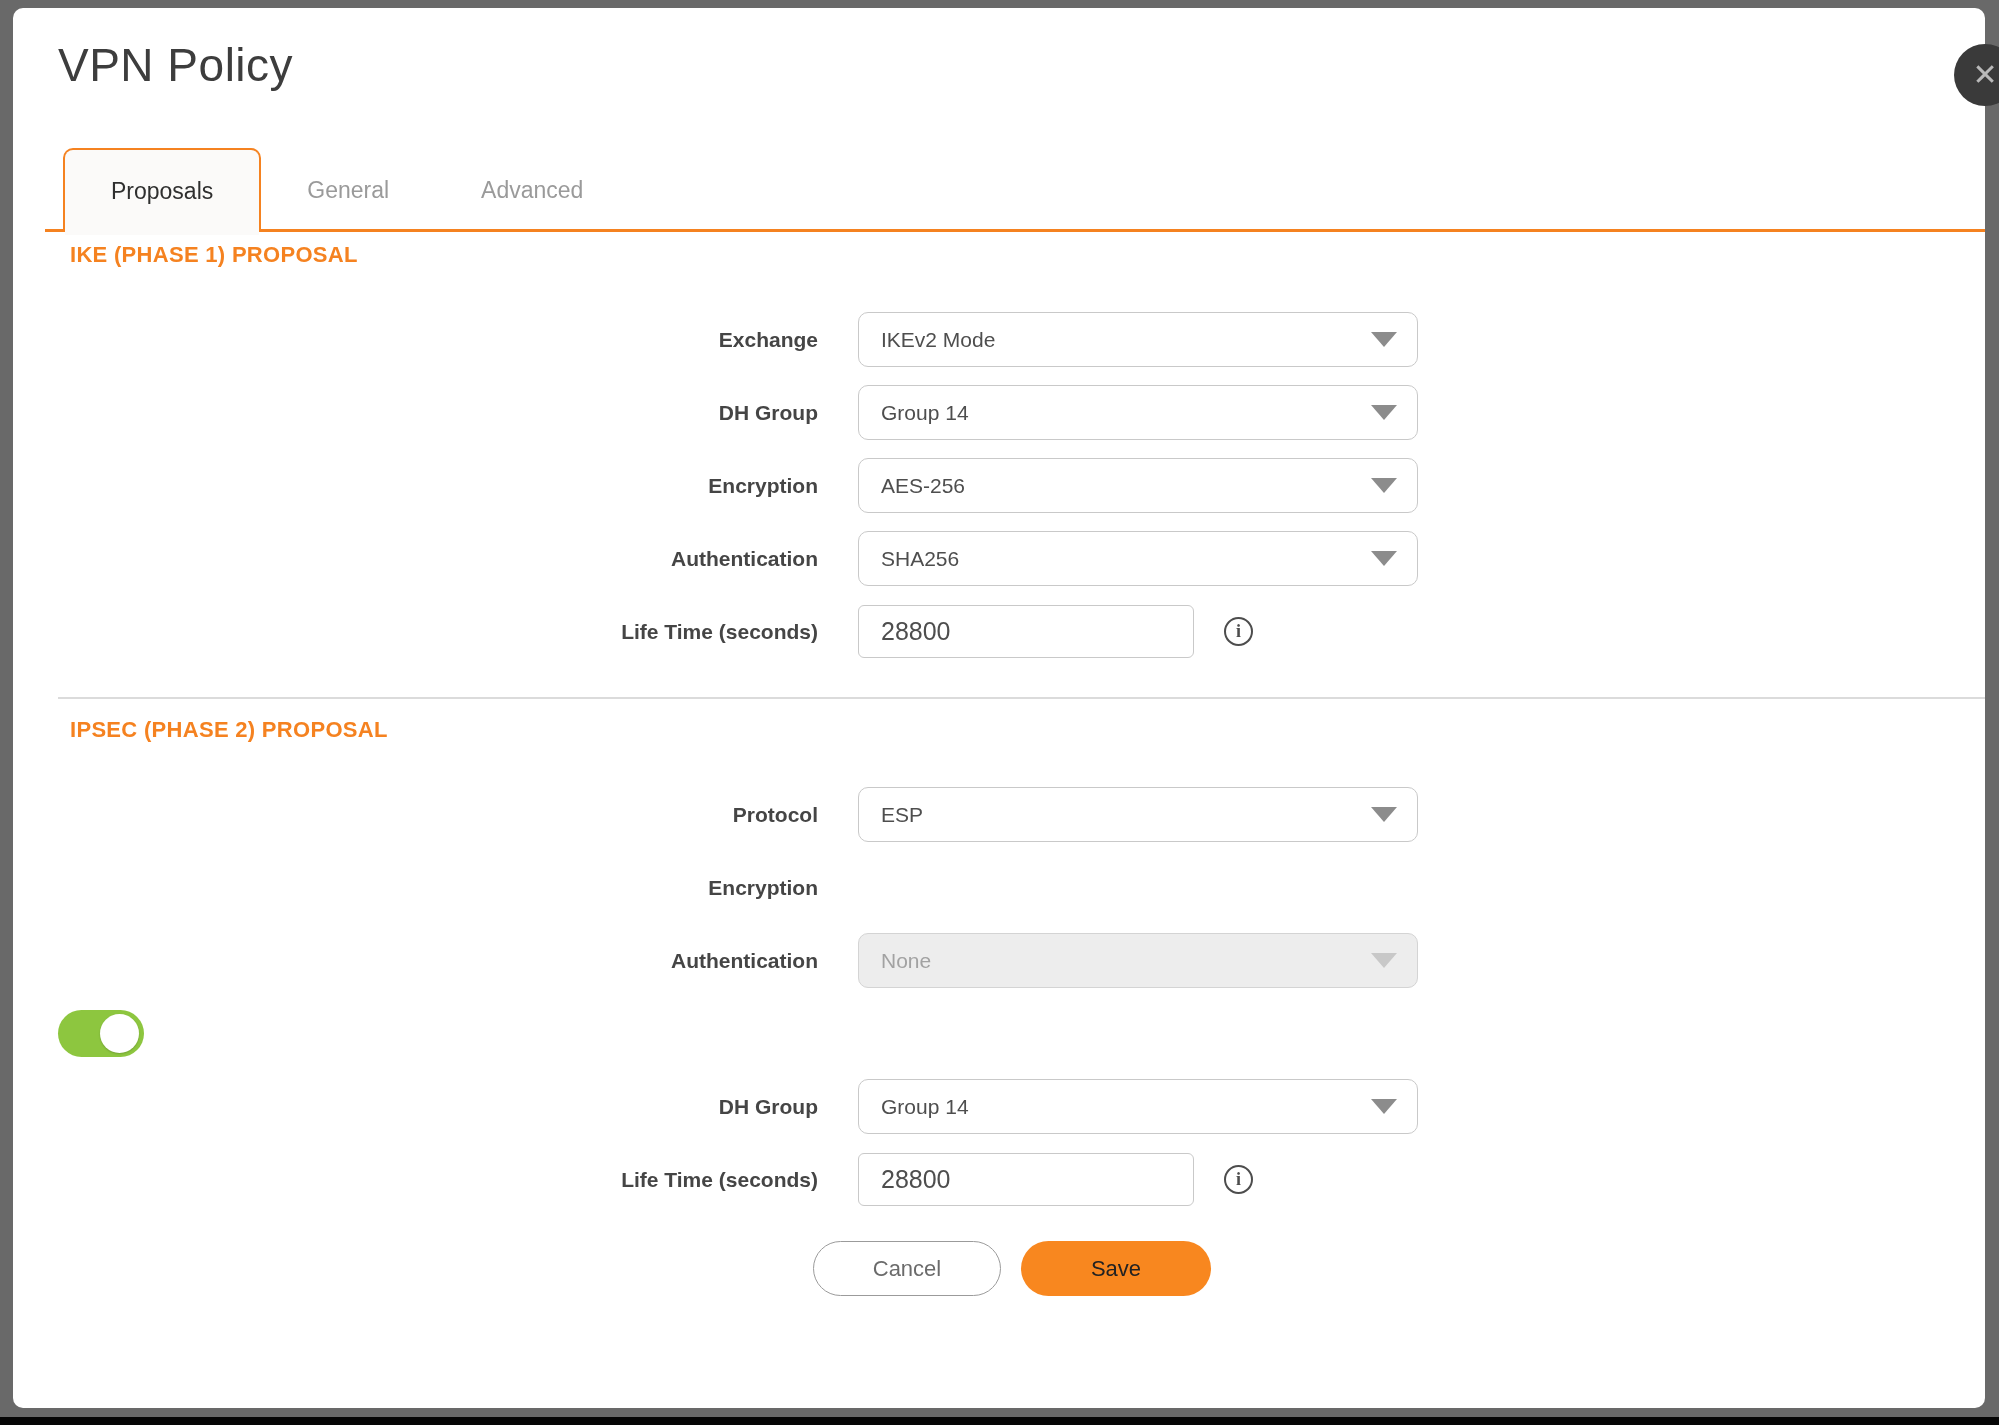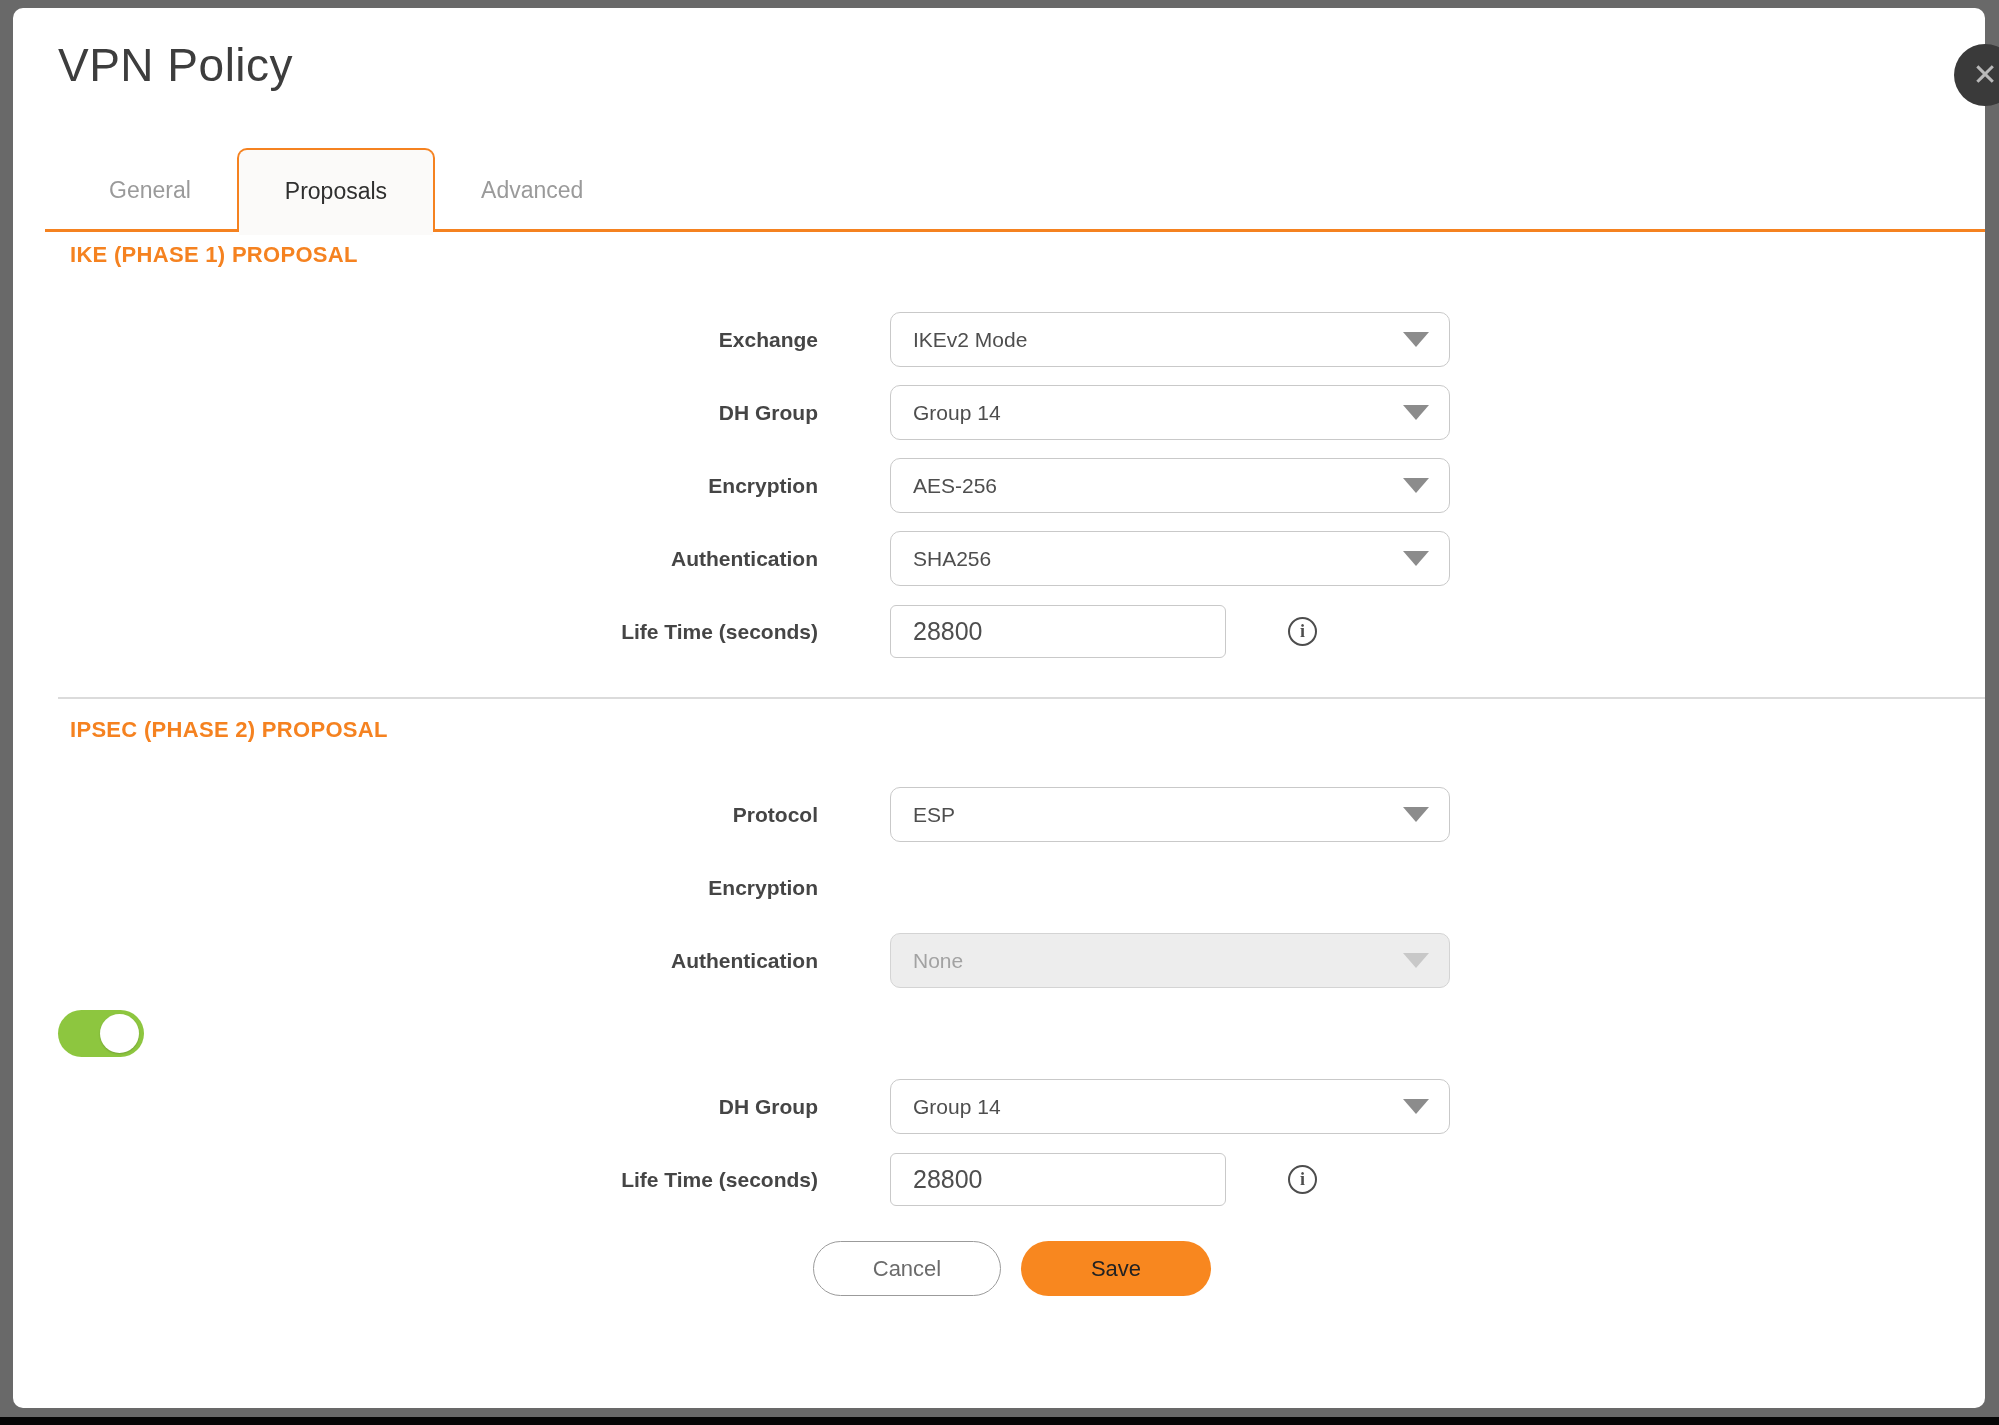--- a/index.html
+++ b/index.html
@@ -50,21 +50,21 @@
   }
   .tab.active::after{
     content:"";position:absolute;left:0;right:0;bottom:-3px;height:4px;background:#FBFAF9;
   }
   
   .content{padding:0 0 0 45px;}
   .section-heading{
     margin:10px 0 44px 12px;font-size:22px;font-weight:700;color:var(--orange);letter-spacing:.3px;
   }
   .divider{height:2px;background:#DBDBDB;margin:38px 0 18px -0px;margin-right:0;}
-  .row{display:flex;align-items:center;min-height:55px;margin-bottom:18px;gap:32px;}
+  .row{display:flex;align-items:center;min-height:55px;margin-bottom:18px;}
   .row-label{
     width:800px;padding-right:40px;text-align:right;
     font-size:21px;font-weight:700;color:var(--label-color);
   }
   .select{
     width:560px;height:55px;border:1.5px solid var(--border-color);border-radius:10px;
     background:#fff;display:flex;align-items:center;justify-content:space-between;
     padding:0 20px 0 22px;cursor:pointer;
   }
   .select-value{font-size:21px;color:var(--value-color);}
@@ -111,22 +111,22 @@
 <body>
 
 <div class="dialog">
   <button class="close-btn">
     <span class="x">✕</span>
   </button>
 
   <h1 class="dialog-title">VPN Policy</h1>
 
   <div class="tabs" id="tabs">
+      <button class="tab active">Proposals</button>
       <button class="tab">General</button>
-      <button class="tab active">Proposals</button>
       <button class="tab">Advanced</button>
     </div>
 
   <div class="content" id="content">
       <div class="section-heading">IKE (PHASE 1) PROPOSAL</div>
       <div class="row">
         <div class="row-label">Exchange</div>
         <div class="select">
           <span class="select-value">IKEv2 Mode</span>
           <span class="arrow"></span>

